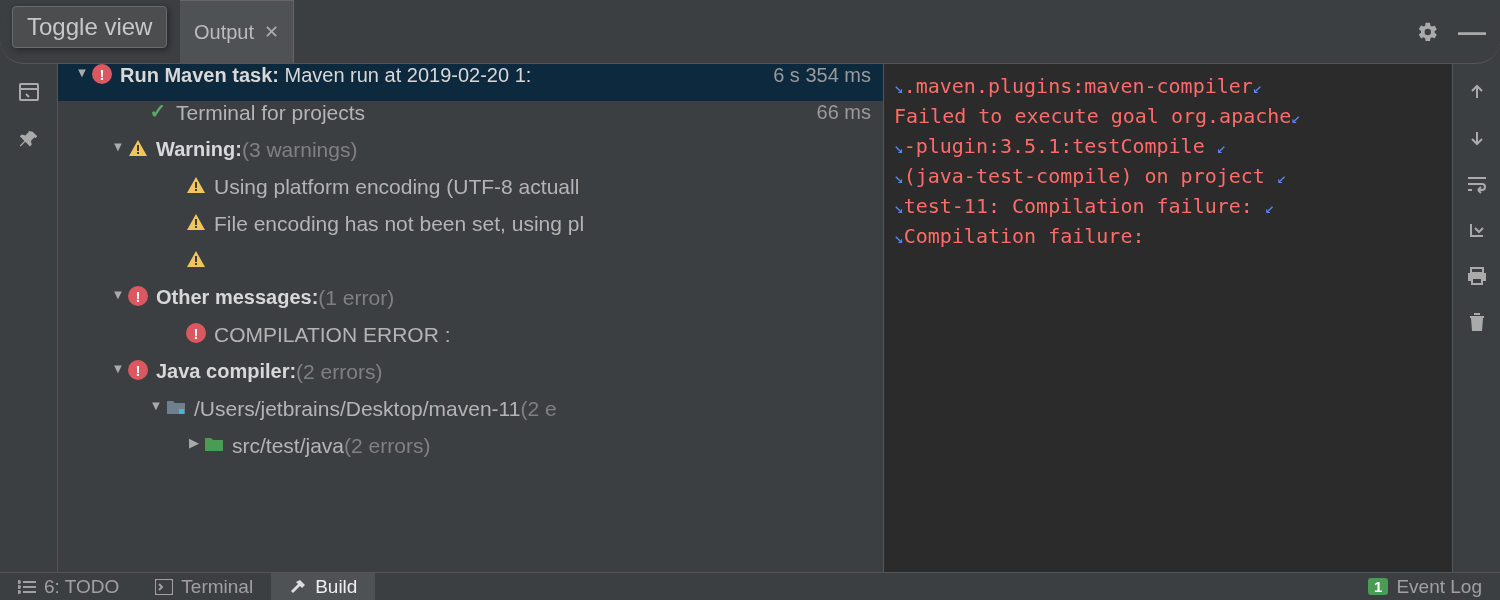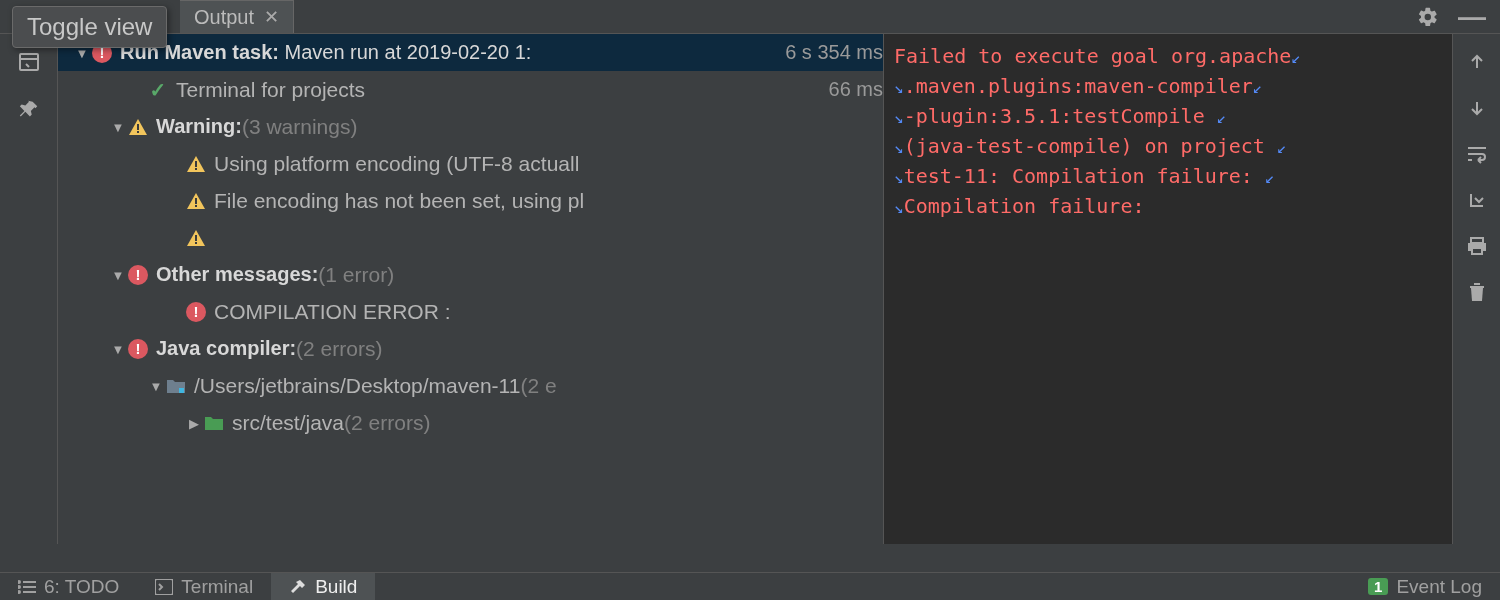--- a/index.html
+++ b/index.html
@@ -8,26 +8,27 @@
     background: #3c3f41;
     font-family: "Segoe UI", Arial, sans-serif;
     font-size: 20px;
     color: #a9b7c6;
     overflow: hidden;
     position: relative;
   }
 
   
   .top-bar {
-    height: 34px;
+    height: 64px;
     background: #3c3f41;
     display: flex;
     align-items: center;
     border-bottom: 1px solid #555;
     position: relative;
+    border-radius: 24px;
   }
   .top-bar-left {
     width: 180px;
     height: 100%;
     display:flex;
     align-items:flex-start;
     padding-left: 12px;
     color:#bbb;
   }
   .tab {
@@ -72,21 +73,21 @@
   .tree-panel {
     width: 826px;
     background: #3c3f41;
     overflow: hidden;
     border-right: 1px solid #555;
   }
 
   .tree-row {
     height: 37px;
     display: flex;
-    align-items: center;
+    padding-right: 12px;
     white-space: nowrap;
     overflow: hidden;
   }
   .tree-row.selected {
     background: #0d293e;
   }
   .indent { display:inline-block; }
   .arrow { color:#aaa; font-size:14px; width:20px; text-align:center; display:inline-block;}
   .arrow.right::before { content:"▶"; font-size:13px;}
   .arrow.down::before { content:"▼"; font-size:13px;}
@@ -299,22 +300,22 @@
           <svg width="20" height="18" viewBox="0 0 20 18">
             <path d="M1 3h6l2 2h10v11H1z" fill="#499c54"></path>
           </svg>
         </span>
       <span class="label-norm">src/test/java</span>
       <span class="label-sub">(2 errors)</span>
     </div>
   </div>
 
   <div class="console-panel">
+    <div><span class="wrap-icon">↘</span><span class="err-text">.maven.plugins:maven-compiler</span><span class="wrap-icon">↙</span></div>
     <div><span class="err-text">Failed to execute goal org.apache</span><span class="wrap-icon">↙</span></div>
-    <div><span class="wrap-icon">↘</span><span class="err-text">.maven.plugins:maven-compiler</span><span class="wrap-icon">↙</span></div>
     <div><span class="wrap-icon">↘</span><span class="err-text">-plugin:3.5.1:testCompile </span><span class="wrap-icon">↙</span></div>
     <div><span class="wrap-icon">↘</span><span class="err-text">(java-test-compile) on project </span><span class="wrap-icon">↙</span></div>
     <div><span class="wrap-icon">↘</span><span class="err-text">test-11: Compilation failure: </span><span class="wrap-icon">↙</span></div>
     <div><span class="wrap-icon">↘</span><span class="err-text">Compilation failure:</span></div>
   </div>
 
   <div class="right-gutter">
     <div class="gutter-icon">
         <svg width="20" height="20" viewBox="0 0 20 20" fill="none" stroke="#aaa" stroke-width="2">
           <path d="M10 16V4M5 9l5-5 5 5"></path>

